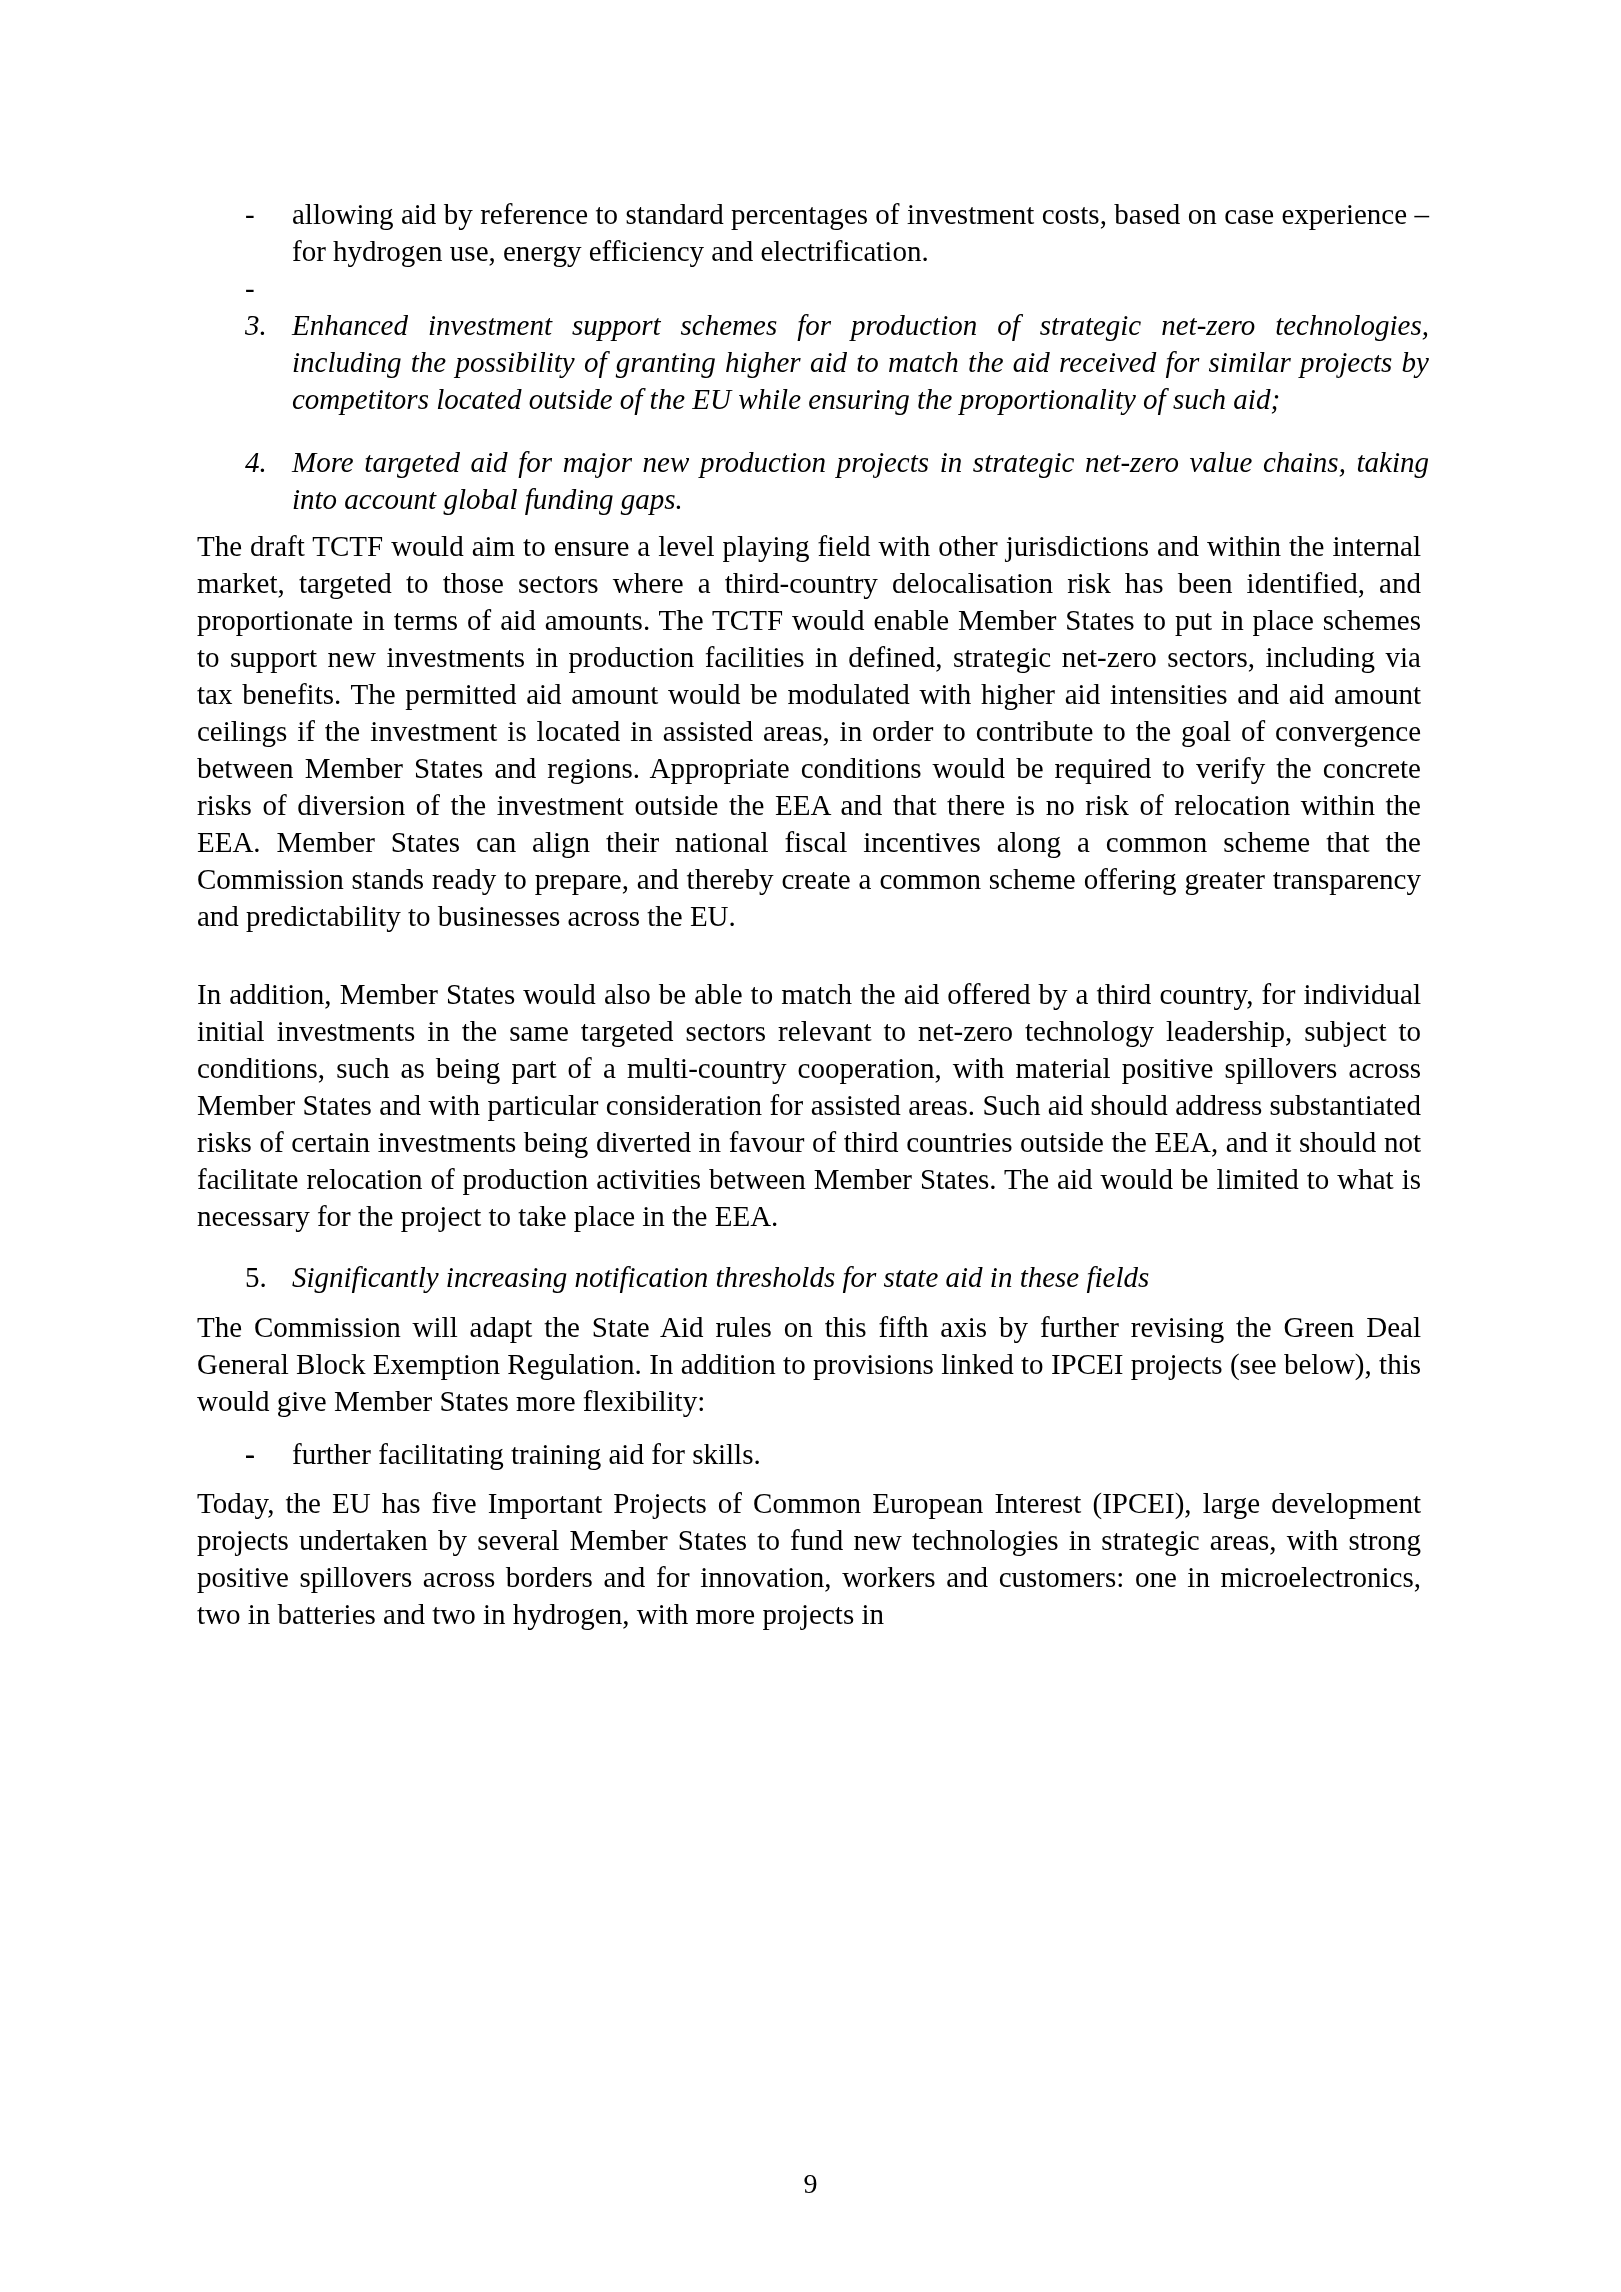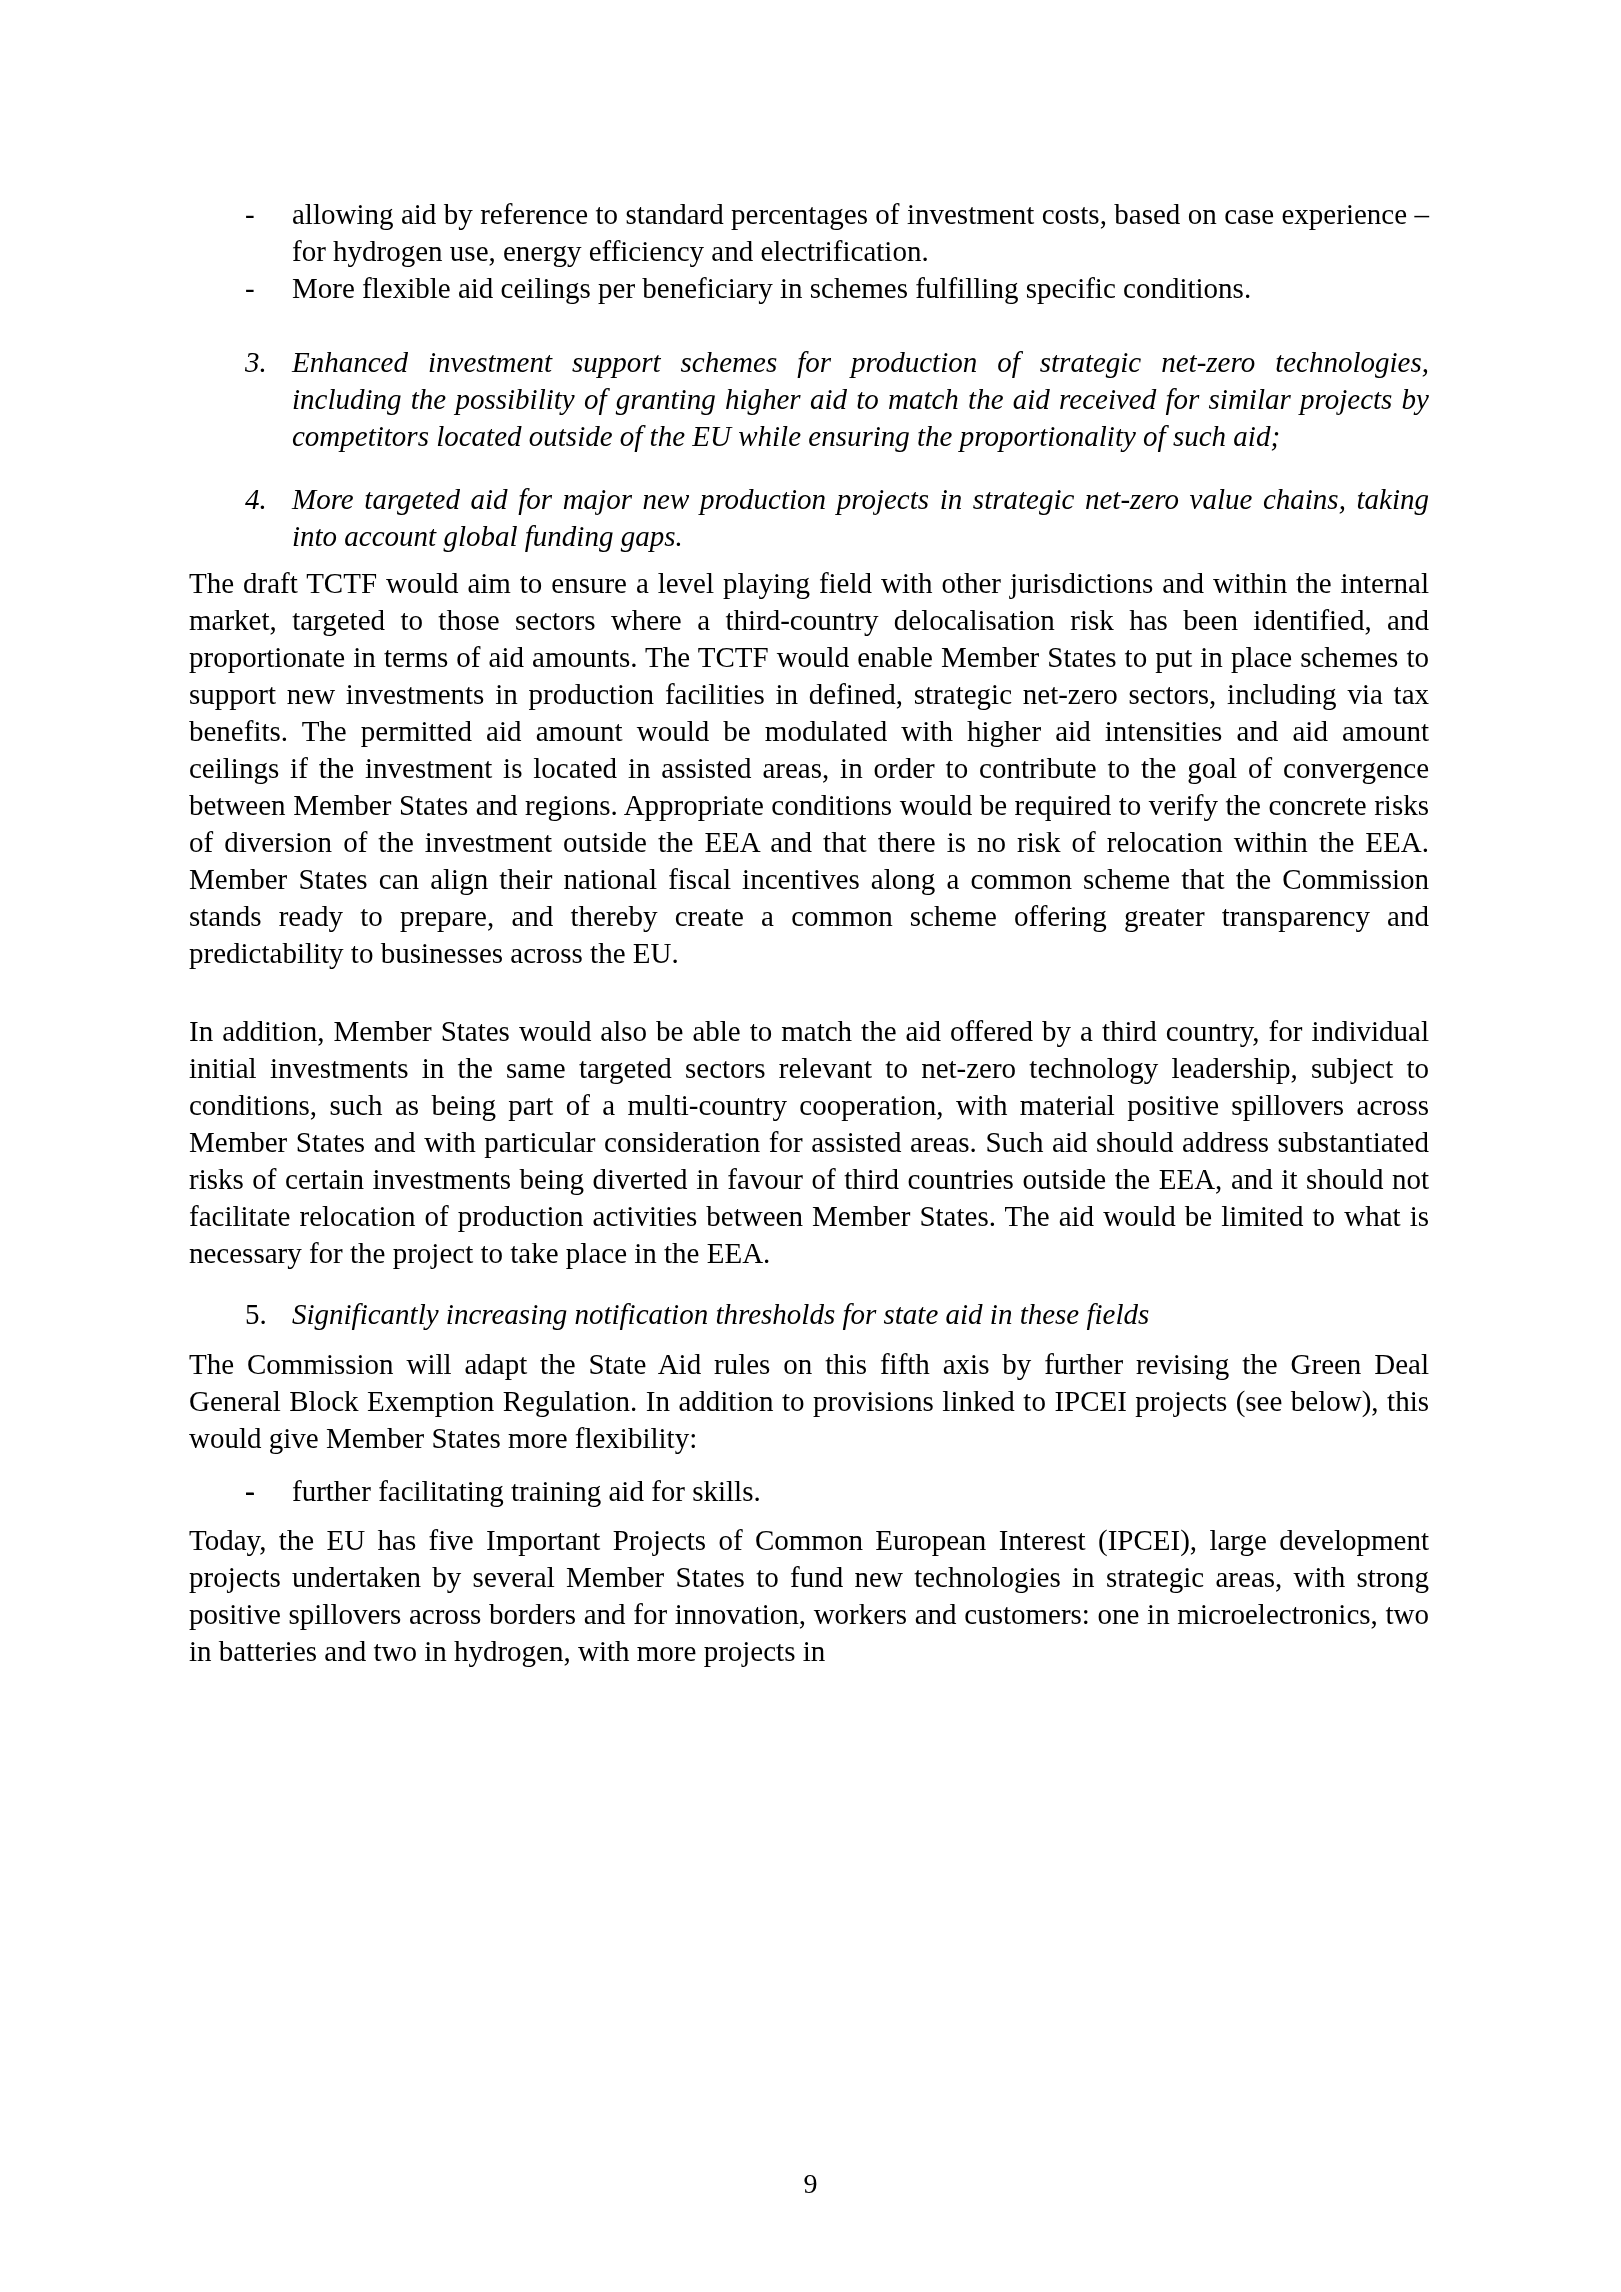--- a/index.html
+++ b/index.html
@@ -19,21 +19,21 @@
   .content {
     position: absolute;
     left: 189px;
     top: 196px;
     width: 1240px;
     font-size: 29px;
     line-height: 37px;
     text-align: justify;
   }
   .block { margin: 0; }
-  .para { margin: 0; }
+  .para { margin: 8px; }
   .li {
     position: relative;
     padding-left: 103px;
   }
   .li .marker {
     position: absolute;
     left: 56px;
     top: 0;
     text-align: left;
   }
@@ -61,21 +61,20 @@
 <div class="page">
   <main class="content">
 
     <div class="block li" style="margin-top:0">
       <span class="marker">-</span>
       <span class="li-text rich"><span>allowing aid by reference to </span><span class="b">standard percentages of investment costs</span><span>, based on case experience – for hydrogen use, energy efficiency and electrification.</span></span>
     </div>
 
     <div class="block li" style="margin-top:0">
       <span class="marker">-</span>
-      <span class="li-text rich"><span>More </span><span class="b">flexible aid ceilings</span><span> per beneficiary in schemes fulfilling specific conditions.</span></span>
     </div>
 
     <div class="block li li-italic" style="margin-top:37px">
       <span class="marker it">3.</span>
       <span class="li-text rich"><span class="i">Enhanced investment support schemes for production of strategic net-zero technologies, including the possibility of granting higher aid to match the aid received for similar projects by competitors located outside of the EU while ensuring the proportionality of such aid;</span></span>
     </div>
 
     <div class="block li li-italic" style="margin-top:25.5px">
       <span class="marker it">4.</span>
       <span class="li-text rich"><span class="i">More targeted aid for major new production projects in strategic net-zero value chains, taking into account global funding gaps.</span></span>

